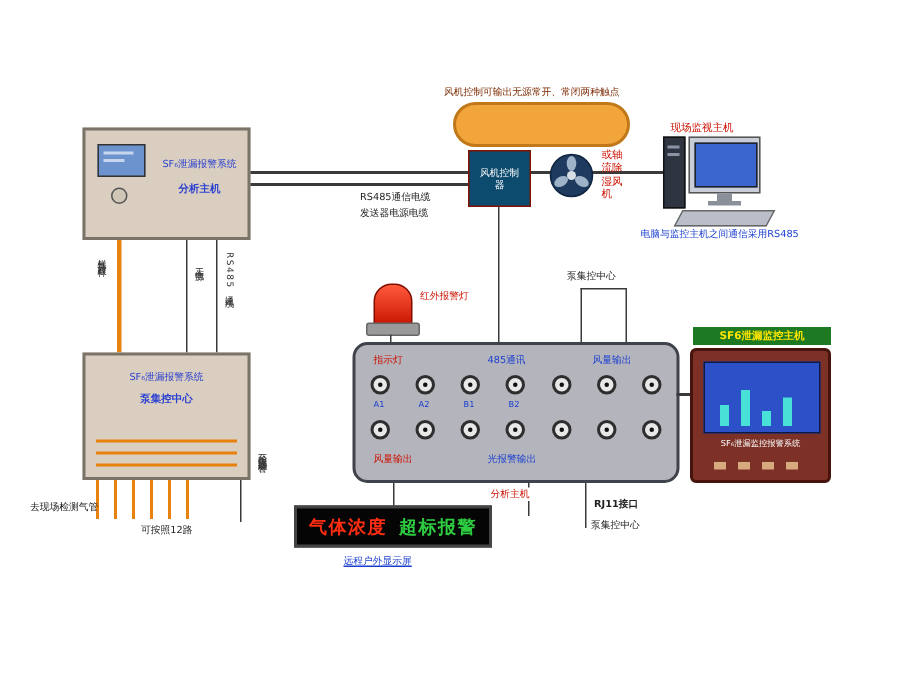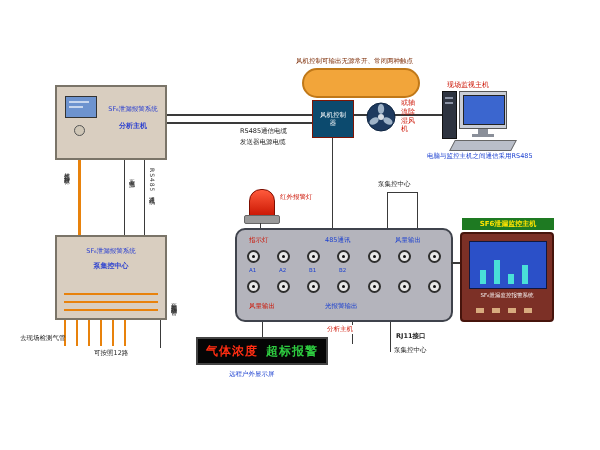--- a/index.html
+++ b/index.html
@@ -104,21 +104,21 @@
 
   
   .fieldlab1{left:20px;top:334px;font-size:6.5px;color:#222;}
   .fieldlab2{left:94px;top:349px;font-size:6.5px;color:#222;}
   .vl4{left:169px;top:298px;}
 
   
   .led{position:absolute;left:196px;top:337px;width:132px;height:28px;background:#050505;border:2px solid #444;box-sizing:border-box;display:flex;align-items:center;justify-content:center;gap:8px;}
   .led-s1{color:#ff2d12;font-size:12px;font-weight:bold;letter-spacing:1px;}
   .led-s2{color:#2ecc40;font-size:12px;font-weight:bold;letter-spacing:1px;}
-  .ledcap{left:229px;top:370px;font-size:6.5px;color:#1a3fd0;}
+  .ledcap{left:229px;top:370px;font-size:6.5px;color:#1a3fd0;text-decoration:underline;}
 </style>
 </head>
 <body>
 
 <div id="canvas">
 
   <div class="host host1">
     <div class="host1-lcd">
       <i style="top:4px;width:20px;"></i>
         <i style="top:9px;width:14px;"></i>

